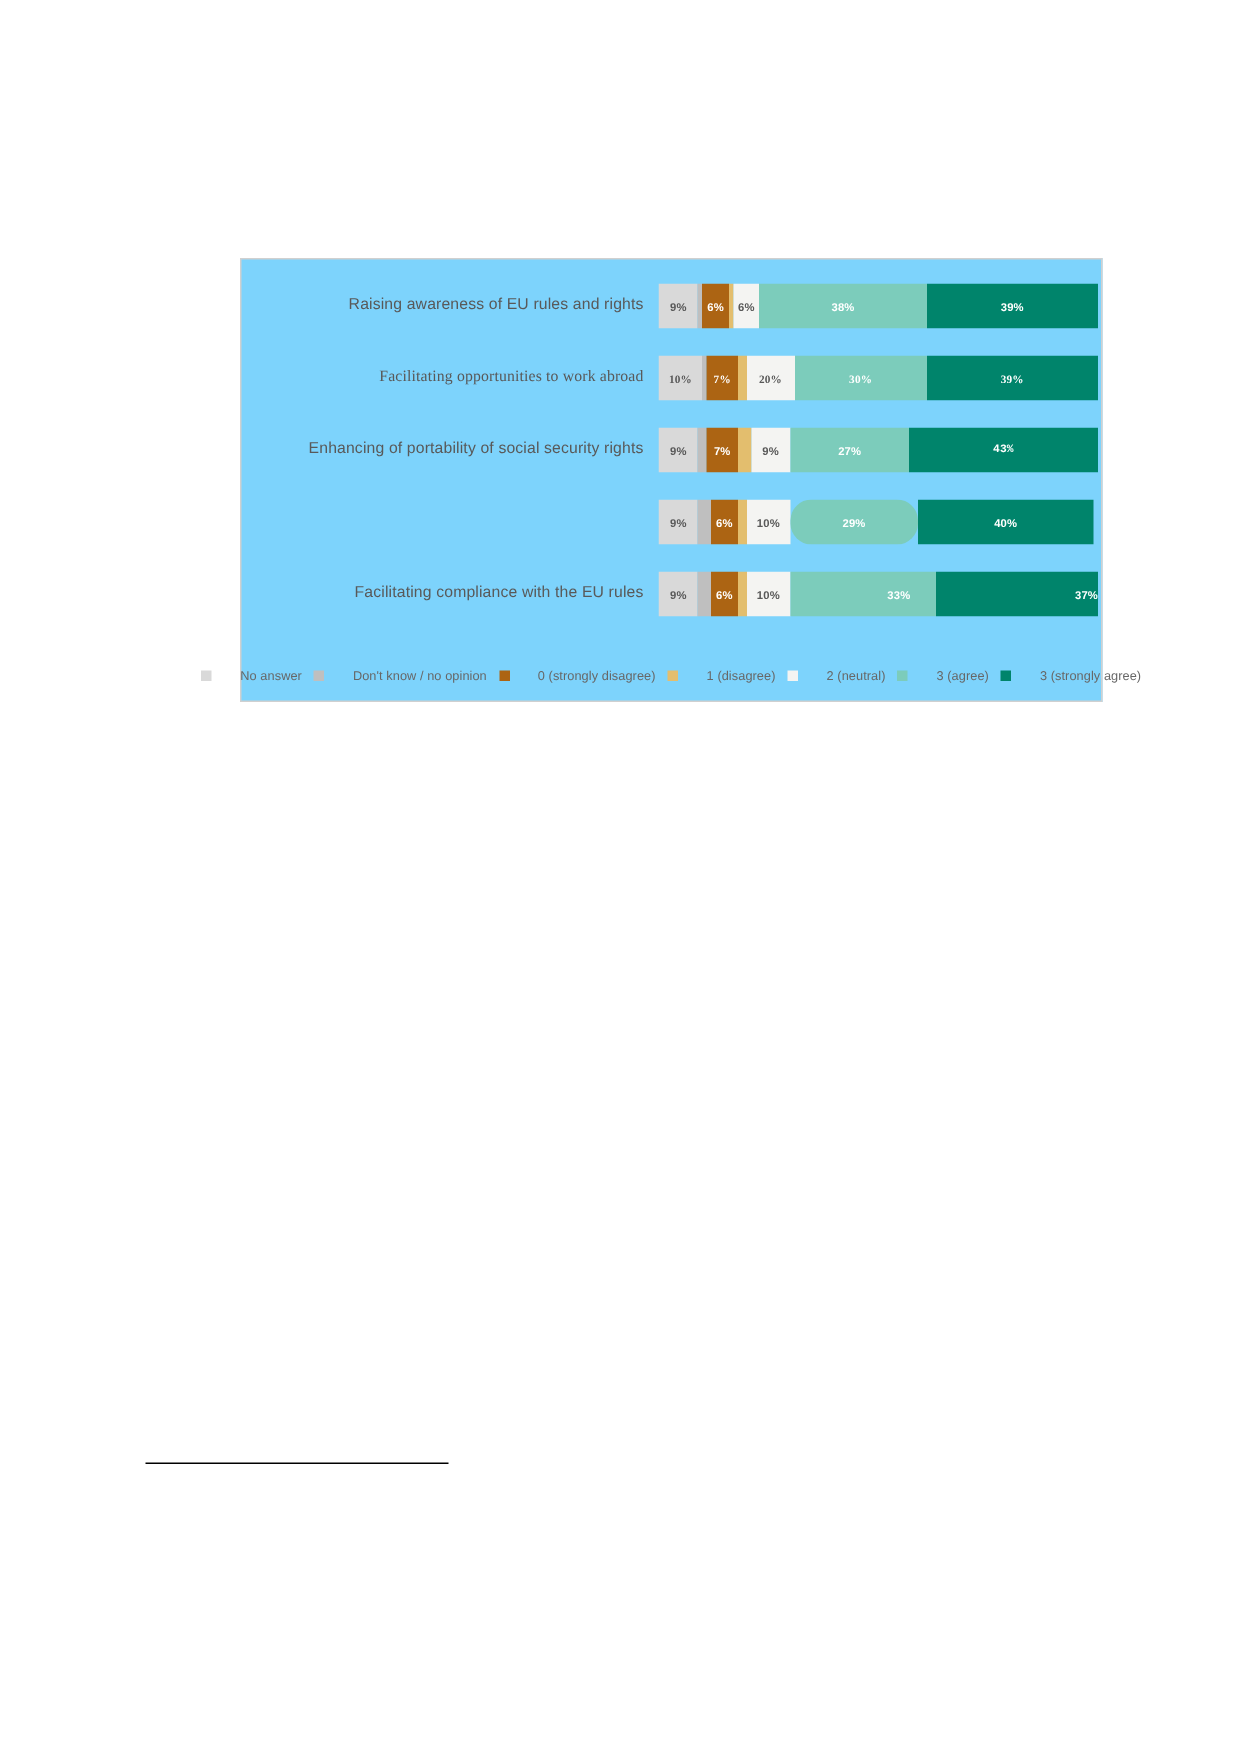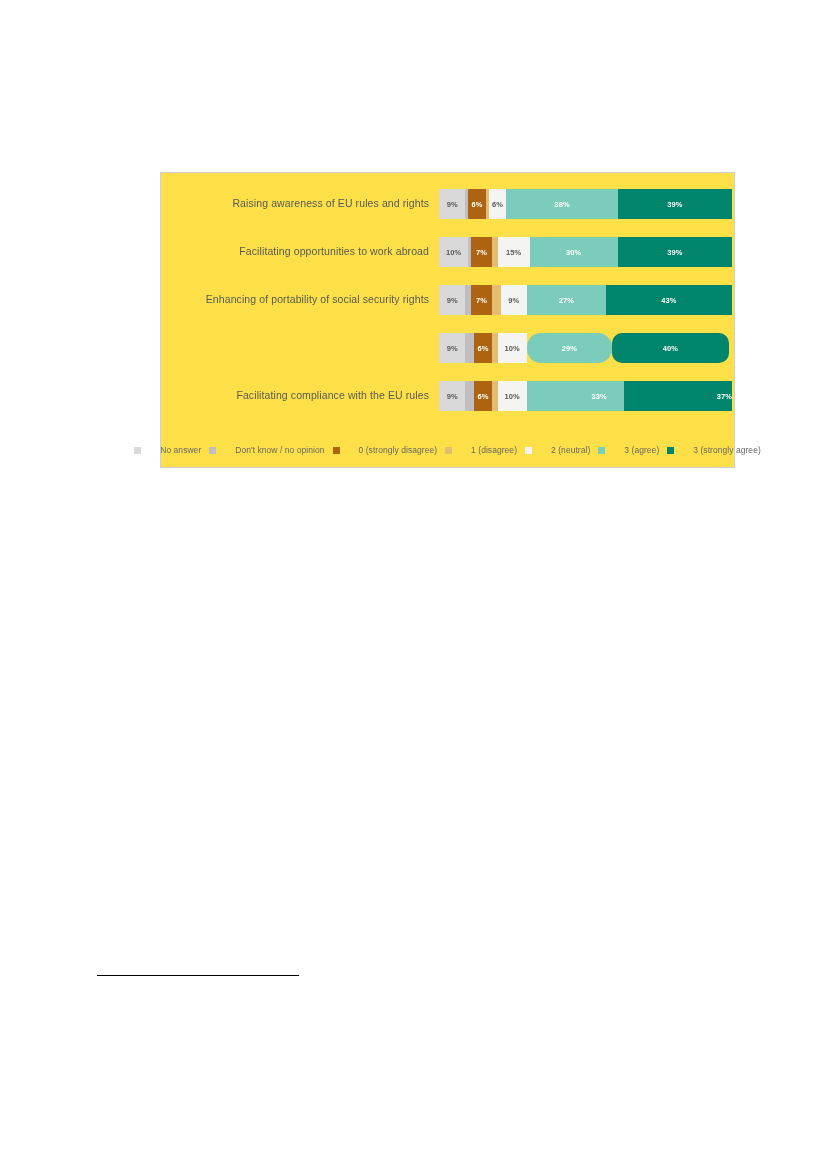--- a/index.html
+++ b/index.html
@@ -17,41 +17,41 @@
 
   
   #chart-figure {
     position: absolute;
     left: 160px;
     top: 172px;
     width: 575px;
     height: 296px;
     box-sizing: border-box;
     border: 1px solid #d0d0d0;
-    background: #fde047;
+    background: #7dd3fc;
   }
 
   #plot-area {
     position: absolute;
     left: 0;
     top: 0;
     right: 0;
     height: 254px;
   }
 
   .bar-row {
     position: absolute;
     left: 0;
     width: 100%;
     height: 30px;
     display: flex;
     align-items: center;
   }
   .bar-row.r0 { top: 16px; }
-  .bar-row.r1 { top: 64px; }
+  .bar-row.r1 { top: 64px; font-family: Liberation Serif, serif; }
   .bar-row.r2 { top: 112px; }
   .bar-row.r3 { top: 160px; }
   .bar-row.r4 { top: 208px; }
 
   .cat-label {
     position: absolute;
     left: 0;
     width: 268px;
     text-align: right;
     font-size: 10.5px;
@@ -162,21 +162,21 @@
       <div class="bar-track">
           <div class="seg" style="width: 10%; background: rgb(217, 217, 217); color: rgb(89, 89, 89);">
             <span>10%</span>
           </div>
           <div class="seg" style="width: 1%; background: rgb(191, 191, 191); color: rgb(89, 89, 89);"></div>
           <div class="seg" style="width: 7%; background: rgb(172, 100, 19); color: rgb(255, 255, 255);">
             <span>7%</span>
           </div>
           <div class="seg" style="width: 2%; background: rgb(227, 190, 110); color: rgb(89, 89, 89);"></div>
           <div class="seg" style="width: 11%; background: rgb(244, 244, 242); color: rgb(89, 89, 89);">
-            <span>15%</span>
+            <span>20%</span>
           </div>
           <div class="seg" style="width: 30%; background: rgb(124, 204, 187); color: rgb(255, 255, 255);">
             <span>30%</span>
           </div>
           <div class="seg" style="width: 39%; background: rgb(0, 132, 107); color: rgb(255, 255, 255);">
             <span>39%</span>
           </div>
         </div>
     </div>
 
@@ -190,21 +190,21 @@
           <div class="seg" style="width: 7%; background: rgb(172, 100, 19); color: rgb(255, 255, 255);">
             <span>7%</span>
           </div>
           <div class="seg" style="width: 3%; background: rgb(227, 190, 110); color: rgb(89, 89, 89);"></div>
           <div class="seg" style="width: 9%; background: rgb(244, 244, 242); color: rgb(89, 89, 89);">
             <span>9%</span>
           </div>
           <div class="seg" style="width: 27%; background: rgb(124, 204, 187); color: rgb(255, 255, 255);">
             <span>27%</span>
           </div>
-          <div class="seg" style="width: 43%; background: rgb(0, 132, 107); color: rgb(255, 255, 255);">
+          <div class="seg" style="width: 43%; background: rgb(0, 132, 107); color: rgb(255, 255, 255); font-family: Liberation Mono, monospace;">
             <span>43%</span>
           </div>
         </div>
     </div>
 
     <div class="bar-row r3">
       <div class="bar-track">
           <div class="seg" style="width: 9%; background: rgb(217, 217, 217); color: rgb(89, 89, 89);">
             <span>9%</span>
           </div>
@@ -212,21 +212,21 @@
           <div class="seg" style="width: 6%; background: rgb(172, 100, 19); color: rgb(255, 255, 255);">
             <span>6%</span>
           </div>
           <div class="seg" style="width: 2%; background: rgb(227, 190, 110); color: rgb(89, 89, 89);"></div>
           <div class="seg" style="width: 10%; background: rgb(244, 244, 242); color: rgb(89, 89, 89);">
             <span>10%</span>
           </div>
           <div class="seg" style="width: 29%; background: rgb(124, 204, 187); color: rgb(255, 255, 255); border-radius: 14px;">
             <span>29%</span>
           </div>
-          <div class="seg" style="width: 40%; background: rgb(0, 132, 107); color: rgb(255, 255, 255); border-radius: 10px;">
+          <div class="seg" style="width: 40%; background: rgb(0, 132, 107); color: rgb(255, 255, 255);">
             <span>40%</span>
           </div>
         </div>
     </div>
 
     <div class="bar-row r4">
       <div class="cat-label">Facilitating compliance with the EU rules</div>
       <div class="bar-track">
           <div class="seg" style="width: 9%; background: rgb(217, 217, 217); color: rgb(89, 89, 89);">
             <span>9%</span>

